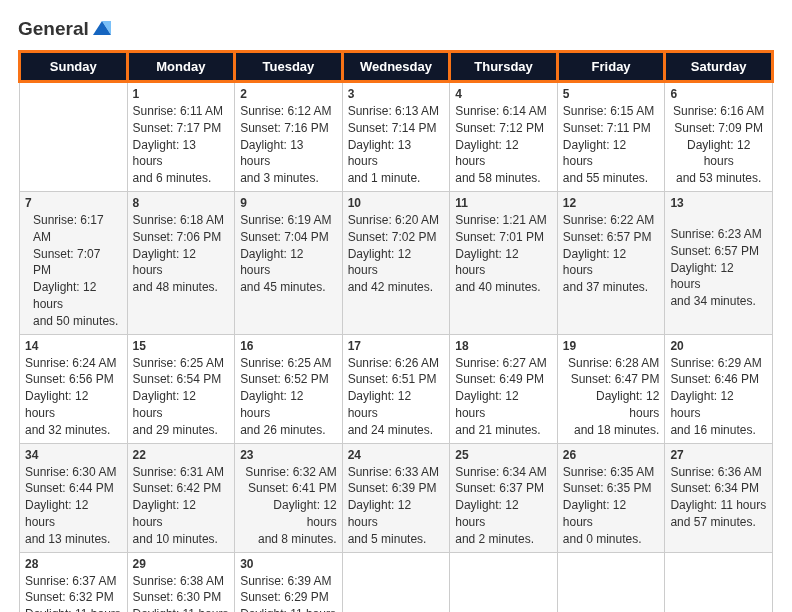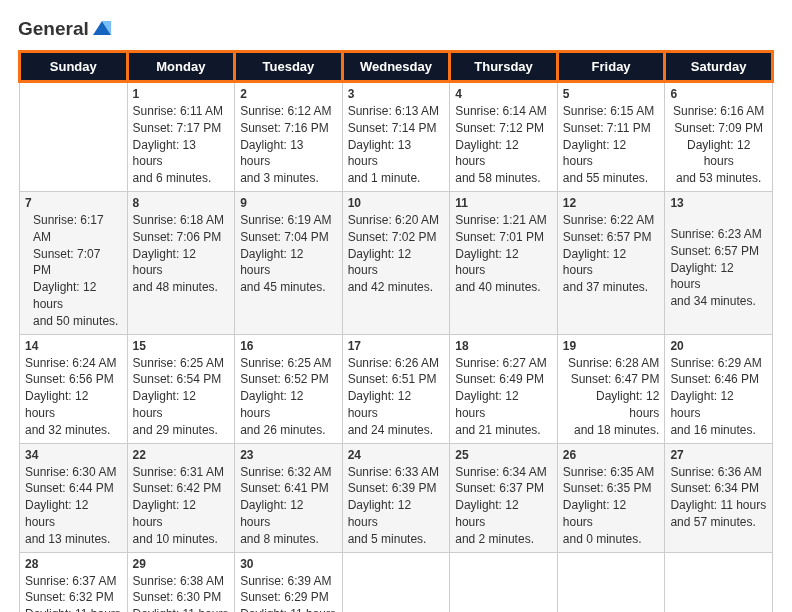--- a/index.html
+++ b/index.html
@@ -278,21 +278,21 @@
           </td>
           <td>
             <span class="day-num">22</span>
             <div class="day-info" style="white-space: pre-line;">Sunrise: 6:31 AM
 Sunset: 6:42 PM
 Daylight: 12 hours
 and 10 minutes.</div>
           </td>
           <td>
             <span class="day-num">23</span>
-            <div class="day-info" style="white-space: pre-line;">Sunrise: 6:32 AM
+            <div class="day-info" style="white-space: pre-line; text-align: right;">Sunrise: 6:32 AM
 Sunset: 6:41 PM
 Daylight: 12 hours
 and 8 minutes.</div>
           </td>
           <td>
             <span class="day-num">24</span>
             <div class="day-info" style="white-space: pre-line;">Sunrise: 6:33 AM
 Sunset: 6:39 PM
 Daylight: 12 hours
 and 5 minutes.</div>

